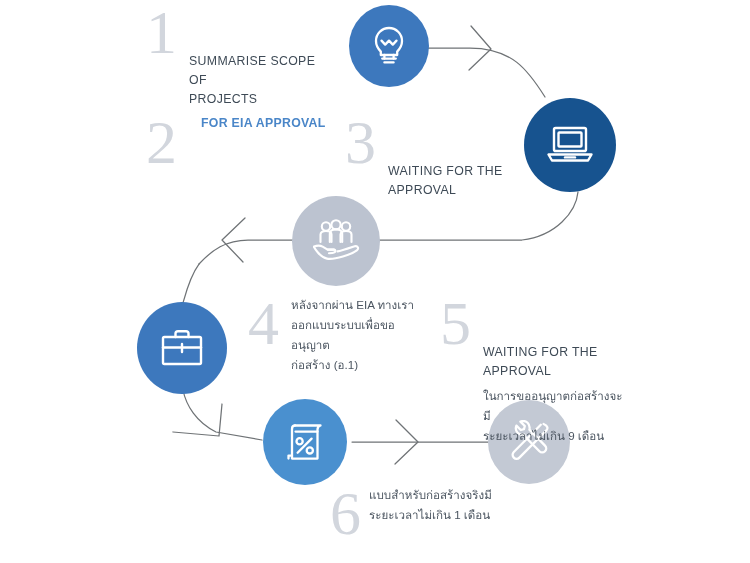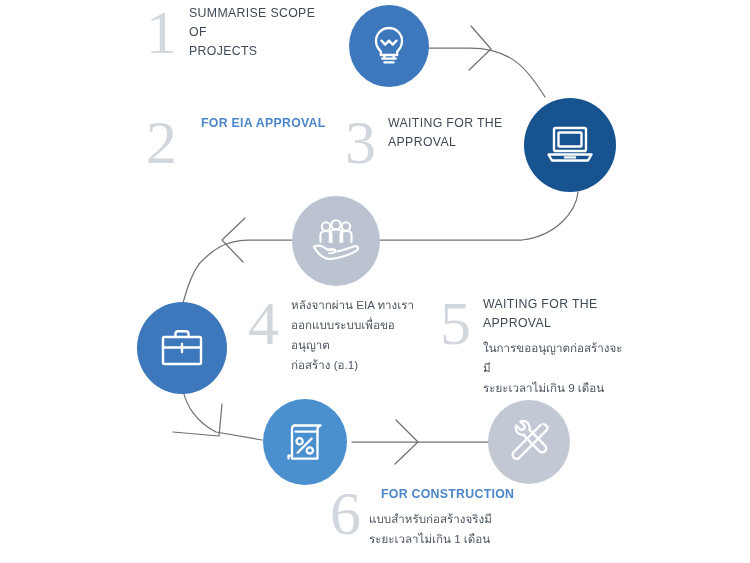--- a/index.html
+++ b/index.html
@@ -53,21 +53,21 @@
   .numeral.tight { margin-right: 8px; }
   .textcol { flex: 1 1 auto; }
   .heading {
     font-size: 12.3px;
     letter-spacing: 0.35px;
     line-height: 1.55;
     font-weight: 400;
     margin: 0 0 5px 0;
     white-space: pre-line;
   }
-  .heading.dark { color: #3e4a56; }
+  .heading.dark { color: #3e4a56; margin-top: 48px; }
   .heading.blue { color: #4a86c8; font-weight: 700; letter-spacing: 0.3px; padding-left: 12px; }
   .body {
     font-size: 11.6px;
     line-height: 1.72;
     color: #4b5560;
     margin: 0;
     white-space: pre-line;
   }
 </style>
 </head>
@@ -207,19 +207,18 @@
       <p class="heading dark">WAITING FOR  THE
 APPROVAL</p>
       <p class="body">ในการขออนุญาตก่อสร้างจะมี
 ระยะเวลาไม่เกิน 9 เดือน</p>
     </div>
   </div>
 
   <div class="step" style="left:330px; top:485px; width:195px;">
     <div class="numeral tight">6</div>
     <div class="textcol">
-      <p class="heading blue">FOR CONSTRUCTION</p>
       <p class="body">แบบสำหรับก่อสร้างจริงมี
 ระยะเวลาไม่เกิน 1 เดือน</p>
     </div>
   </div>
 
 </div>
 
 </body></html>

